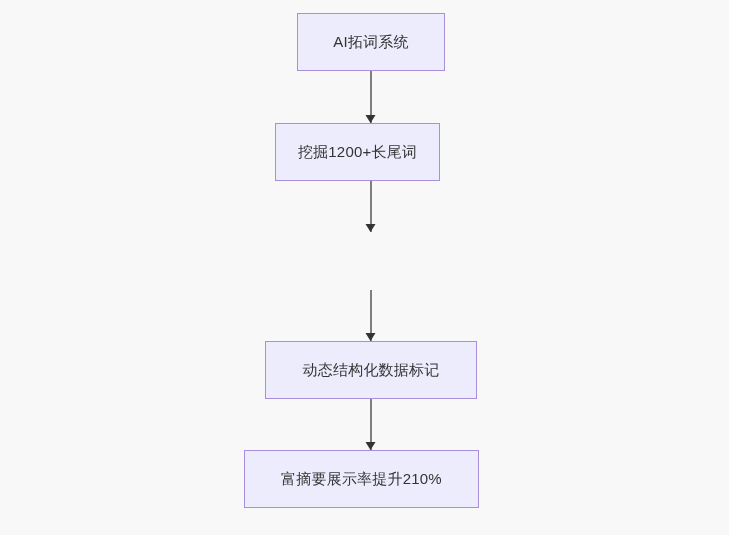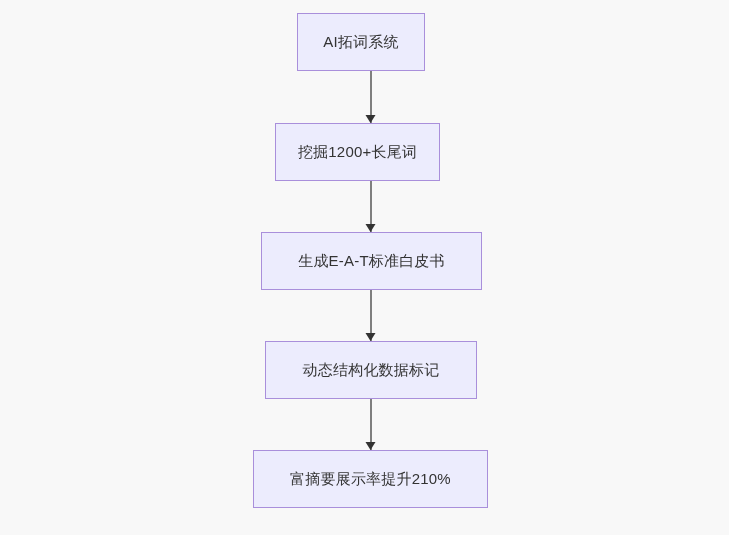--- a/index.html
+++ b/index.html
@@ -62,33 +62,30 @@
 
   <div class="connector" style="left: 371px; top: 181px; height: 51px;"></div>
   <div class="arrowhead" style="left: 371px; top: 223.5px;"></div>
 
   <div class="connector" style="left: 371px; top: 290px; height: 51px;"></div>
   <div class="arrowhead" style="left: 371px; top: 332.5px;"></div>
 
   <div class="connector" style="left: 371px; top: 399px; height: 51px;"></div>
   <div class="arrowhead" style="left: 371px; top: 441.5px;"></div>
 
-  <div class="node" style="left: 297px; top: 13px; width: 128px; height: 58px;">
+  <div class="node" style="left: 297px; top: 13px; width: 148px; height: 58px;">
     <span class="node-label">AI拓词系统</span>
   </div>
 
   <div class="node" style="left: 275px; top: 123px; width: 165px; height: 58px;">
     <span class="node-label">挖掘1200+长尾词</span>
   </div>
 
-  <div class="node" style="left: 261px; top: 232px; width: 221px; height: 58px;">
-    <span class="node-label">生成E-A-T标准白皮书</span>
-  </div>
 
   <div class="node" style="left: 265px; top: 341px; width: 212px; height: 58px; justify-content: center;">
     <span class="node-label">动态结构化数据标记</span>
   </div>
 
-  <div class="node" style="left: 253px; top: 450px; width: 235px; height: 58px;">
+  <div class="node" style="left: 244px; top: 450px; width: 235px; height: 58px;">
     <span class="node-label">富摘要展示率提升210%</span>
   </div>
 
 </div>
 
 </body></html>

